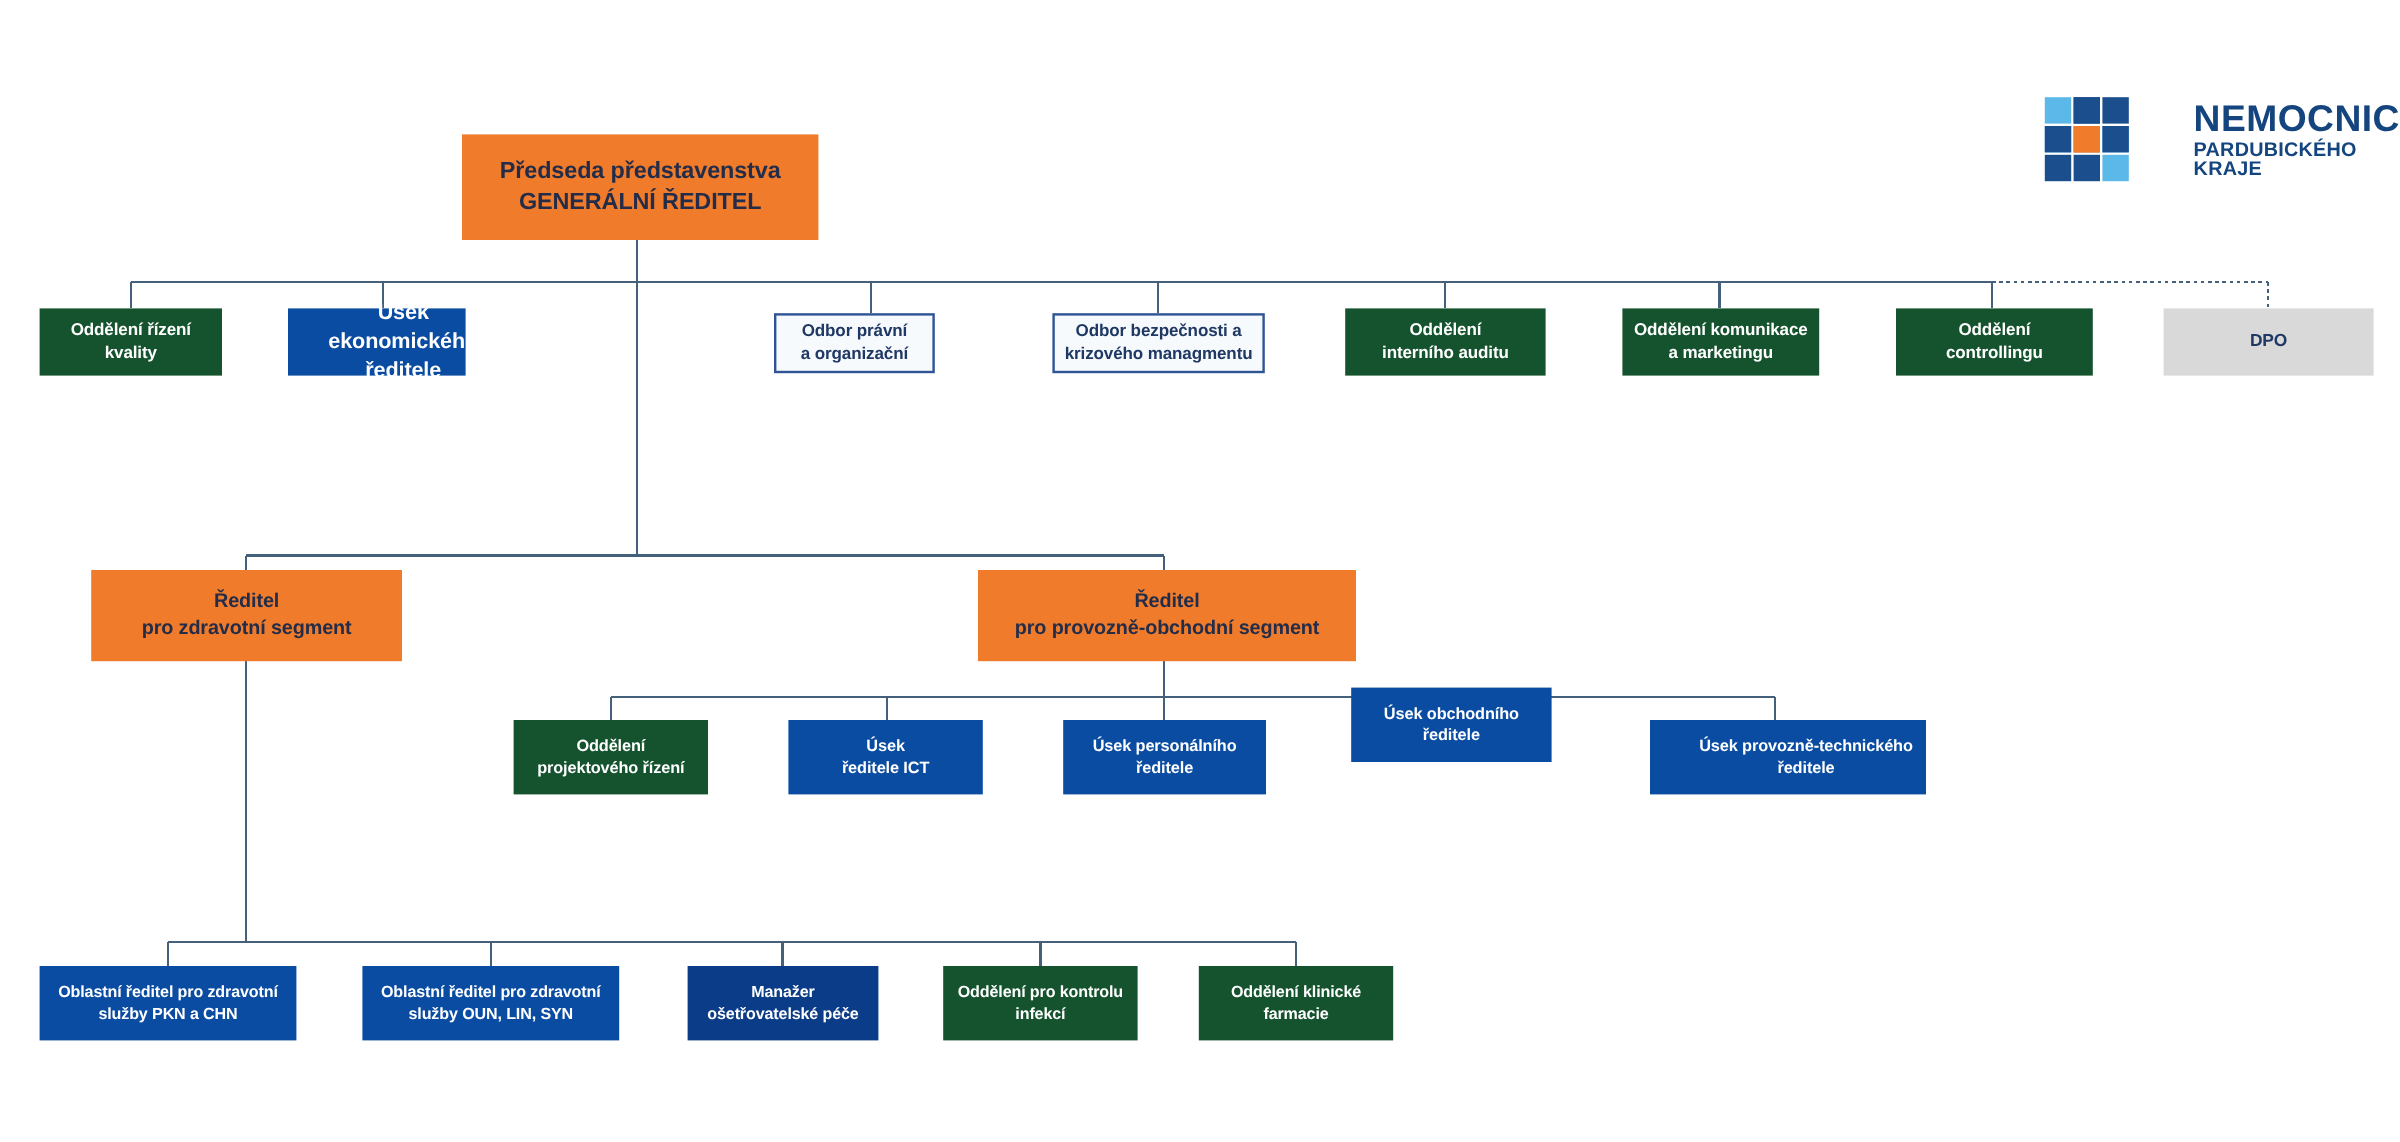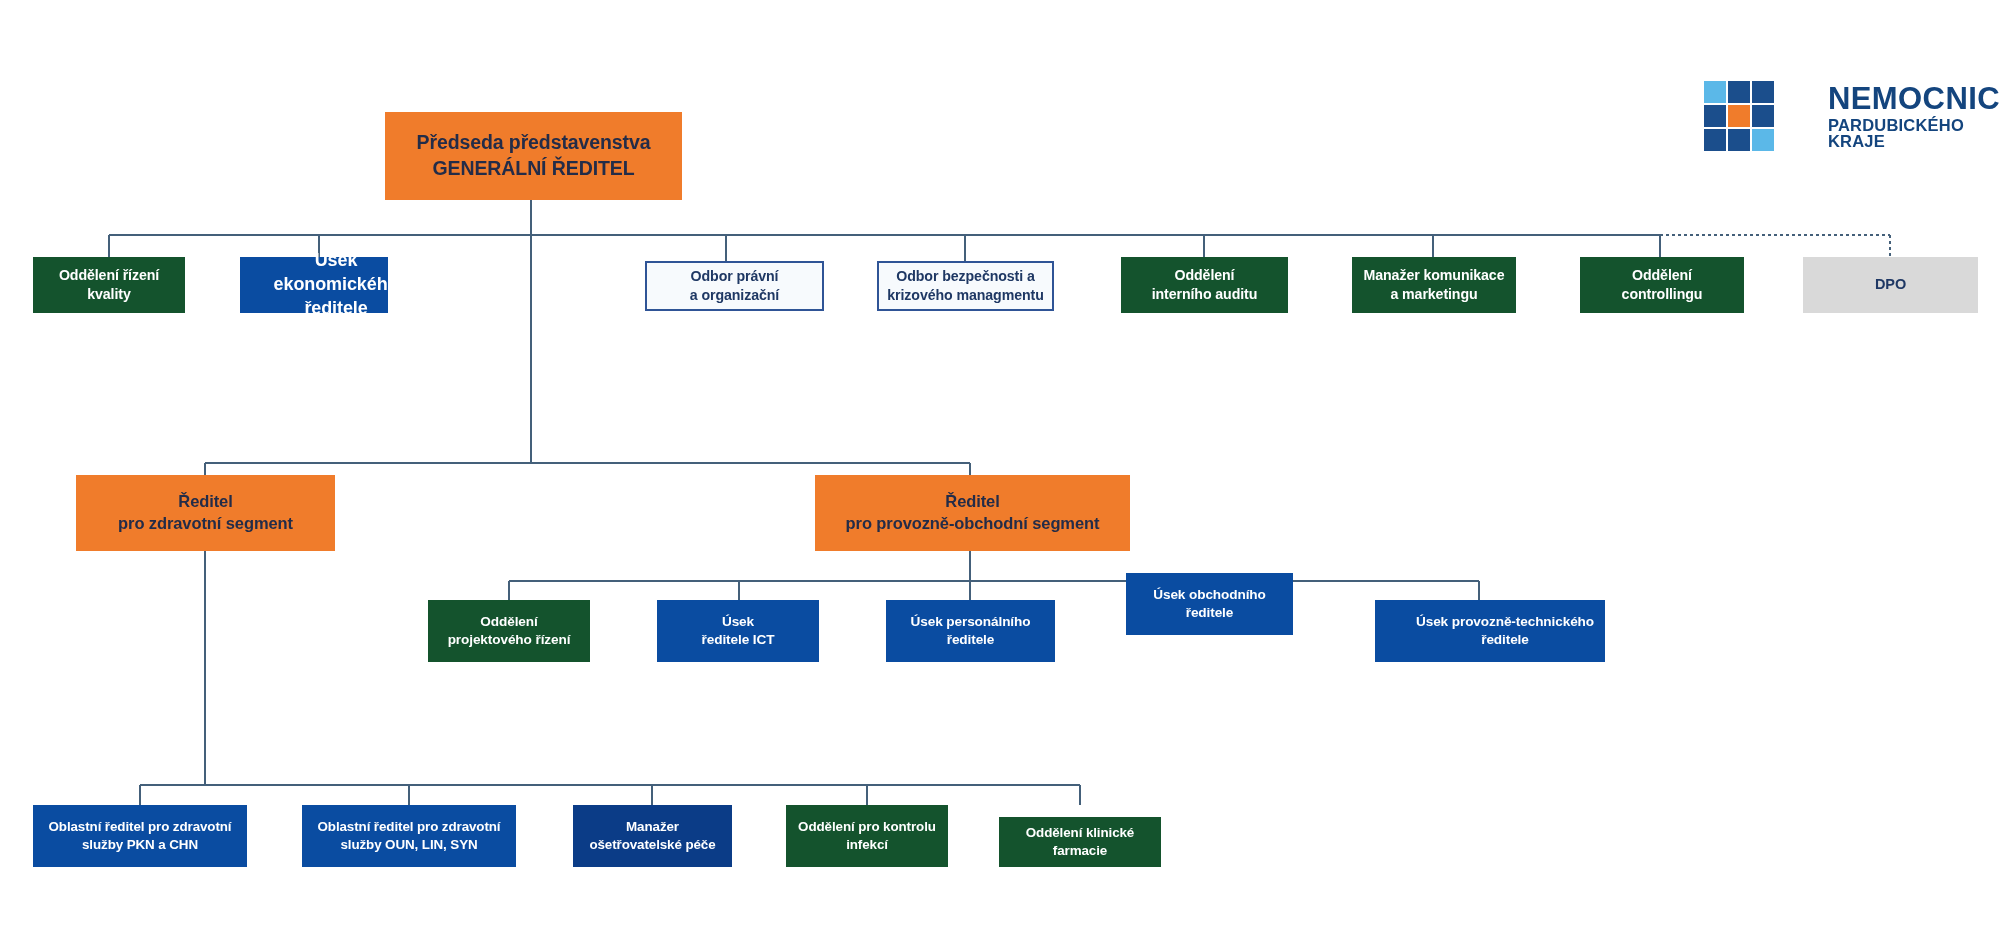--- a/index.html
+++ b/index.html
@@ -170,37 +170,37 @@
   <div class="node n-lightbl" style="left:33px; top:257px; width:152px; height:56px; font-size:14.2px;">
     <span class="label">Oddělení řízení
 kvality</span>
   </div>
 
   <div class="node n-darkbl" style="left:240px; top:257px; width:148px; height:56px; font-size:18px;padding-left:44px;">
     <span class="label">Úsek ekonomického
 ředitele</span>
   </div>
 
-  <div class="node n-white" style="left:645px; top:261px; width:179px; height:50px; font-size:14.2px;">
+  <div class="node n-white" style="left:645px; top:261px; width:134px; height:50px; font-size:14.2px;">
     <span class="label">Odbor právní
 a organizační</span>
   </div>
 
   <div class="node n-white" style="left:877px; top:261px; width:177px; height:50px; font-size:14.2px;">
     <span class="label">Odbor bezpečnosti a
 krizového managmentu</span>
   </div>
 
   <div class="node n-lightbl" style="left:1121px; top:257px; width:167px; height:56px; font-size:14.2px;">
     <span class="label">Oddělení
 interního auditu</span>
   </div>
 
   <div class="node n-lightbl" style="left:1352px; top:257px; width:164px; height:56px; font-size:14.2px;">
-    <span class="label">Manažer komunikace
+    <span class="label">Oddělení komunikace
 a marketingu</span>
   </div>
 
   <div class="node n-lightbl" style="left:1580px; top:257px; width:164px; height:56px; font-size:14.2px;">
     <span class="label">Oddělení
 controllingu</span>
   </div>
 
   <div class="node n-grey" style="left:1803px; top:257px; width:175px; height:56px; font-size:14.5px;">
     <span class="label">DPO</span>
@@ -254,18 +254,18 @@
   <div class="node n-navy" style="left:573px; top:805px; width:159px; height:62px; font-size:13.4px;">
     <span class="label">Manažer
 ošetřovatelské péče</span>
   </div>
 
   <div class="node n-lightbl" style="left:786px; top:805px; width:162px; height:62px; font-size:13.4px;">
     <span class="label">Oddělení pro kontrolu
 infekcí</span>
   </div>
 
-  <div class="node n-lightbl" style="left:999px; top:805px; width:162px; height:50px; font-size:13.4px;margin-top:12px;">
+  <div class="node n-lightbl" style="left:999px; top:805px; width:162px; height:62px; font-size:13.4px;">
     <span class="label">Oddělení klinické
 farmacie</span>
   </div>
 
 </div>
 
 </body></html>

